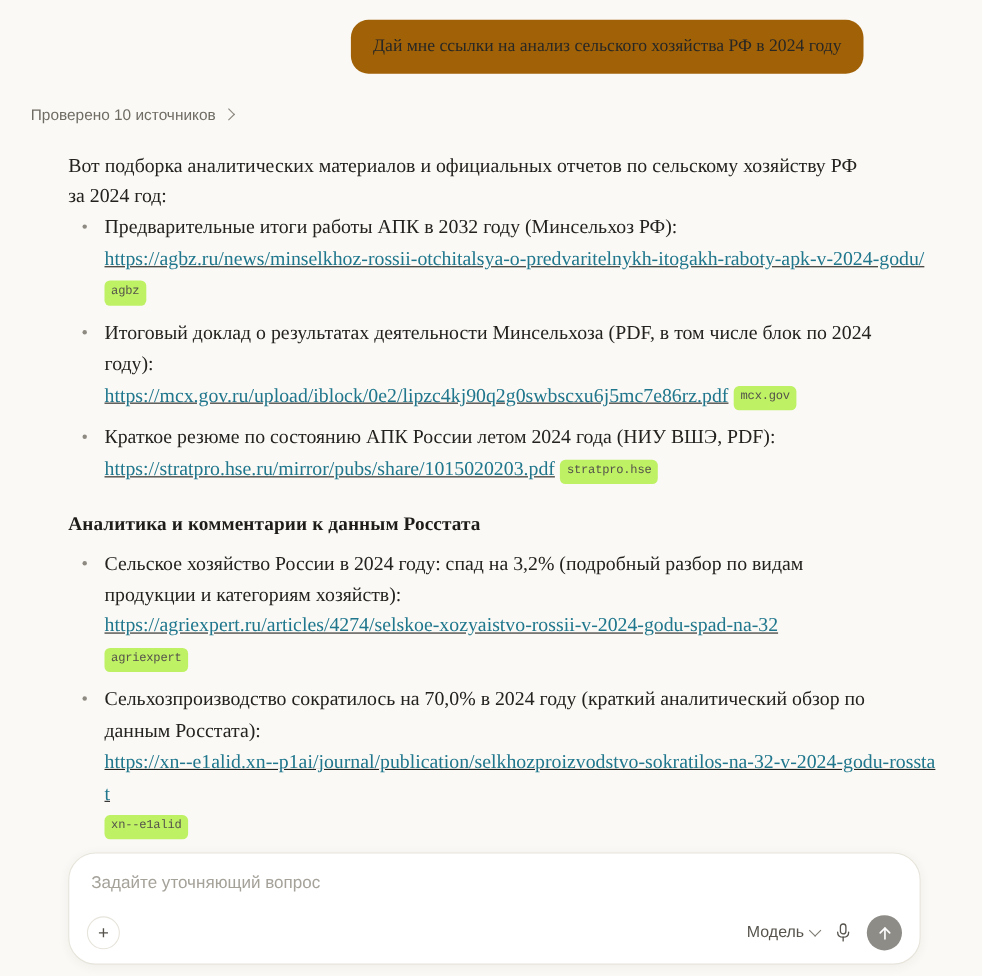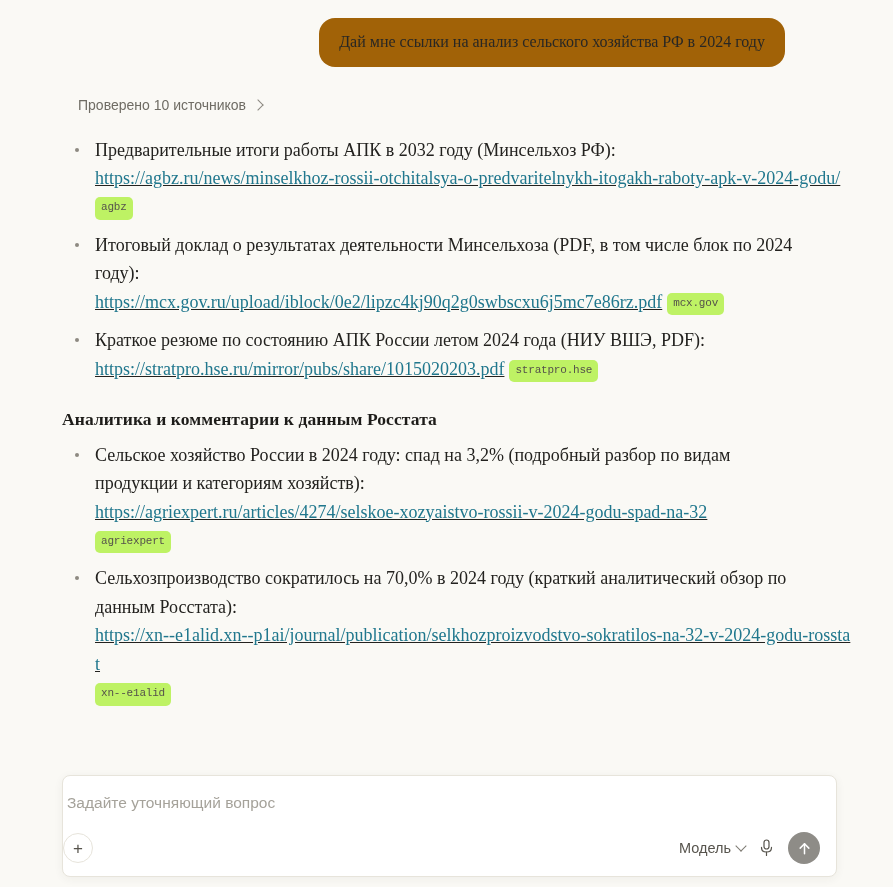--- a/index.html
+++ b/index.html
@@ -42,21 +42,21 @@
     padding: 13px 20px 14px 20px;
     max-width: 470px;
     font-size: 16px;
     line-height: 1.35;
     color: #282724;
     font-family: Liberation Serif, serif;
   }
 
   
   .sources-row {
-    padding: 29px 0 0 78px;
+    padding: 29px 0 0 28px;
   }
   .sources-btn {
     display: inline-flex;
     align-items: center;
     gap: 7px;
     font-size: 14px;
     color: #6f6c64;
     cursor: pointer;
     background: none;
     border: none;
@@ -147,23 +147,23 @@
   
   .composer-wrap {
     position: absolute;
     left: 62px;
     right: 56px;
     bottom: 10px;
   }
   .composer {
     background: #ffffff;
     border: 1px solid #e7e4db;
-    border-radius: 8px;
+    border-radius: 25px;
     box-shadow: 0 2px 10px rgba(60,55,40,0.055);
-    padding: 16px 16px 12px 0;
+    padding: 16px 16px 12px 16px;
     min-height: 64px;
     position: relative;
   }
   .composer-input {
     border: none;
     outline: none;
     width: 100%;
     background: transparent;
     font-family: "Liberation Sans", sans-serif;
     font-size: 15.5px;
@@ -251,20 +251,21 @@
     </div>
 
     <div class="sources-row">
       <button class="sources-btn">
         <span>Проверено 10 источников</span>
         <span class="chev-right"></span>
       </button>
     </div>
 
     <div class="answer">
+      <p class="intro">Вот подборка аналитических материалов и официальных отчетов по сельскому хозяйству РФ за 2024 год:</p>
 
       <ul class="link-list">
         <li>
           <span class="li-text">Предварительные итоги работы АПК в 2032 году (Минсельхоз РФ):</span>
           <span class="urlline">
             <a class="url" href="#">https://agbz.ru/news/minselkhoz-rossii-otchitalsya-o-predvaritelnykh-itogakh-raboty-apk-v-2024-godu/</a>
           </span>
           <span class="chip own-line">agbz</span>
         </li>
         <li>

